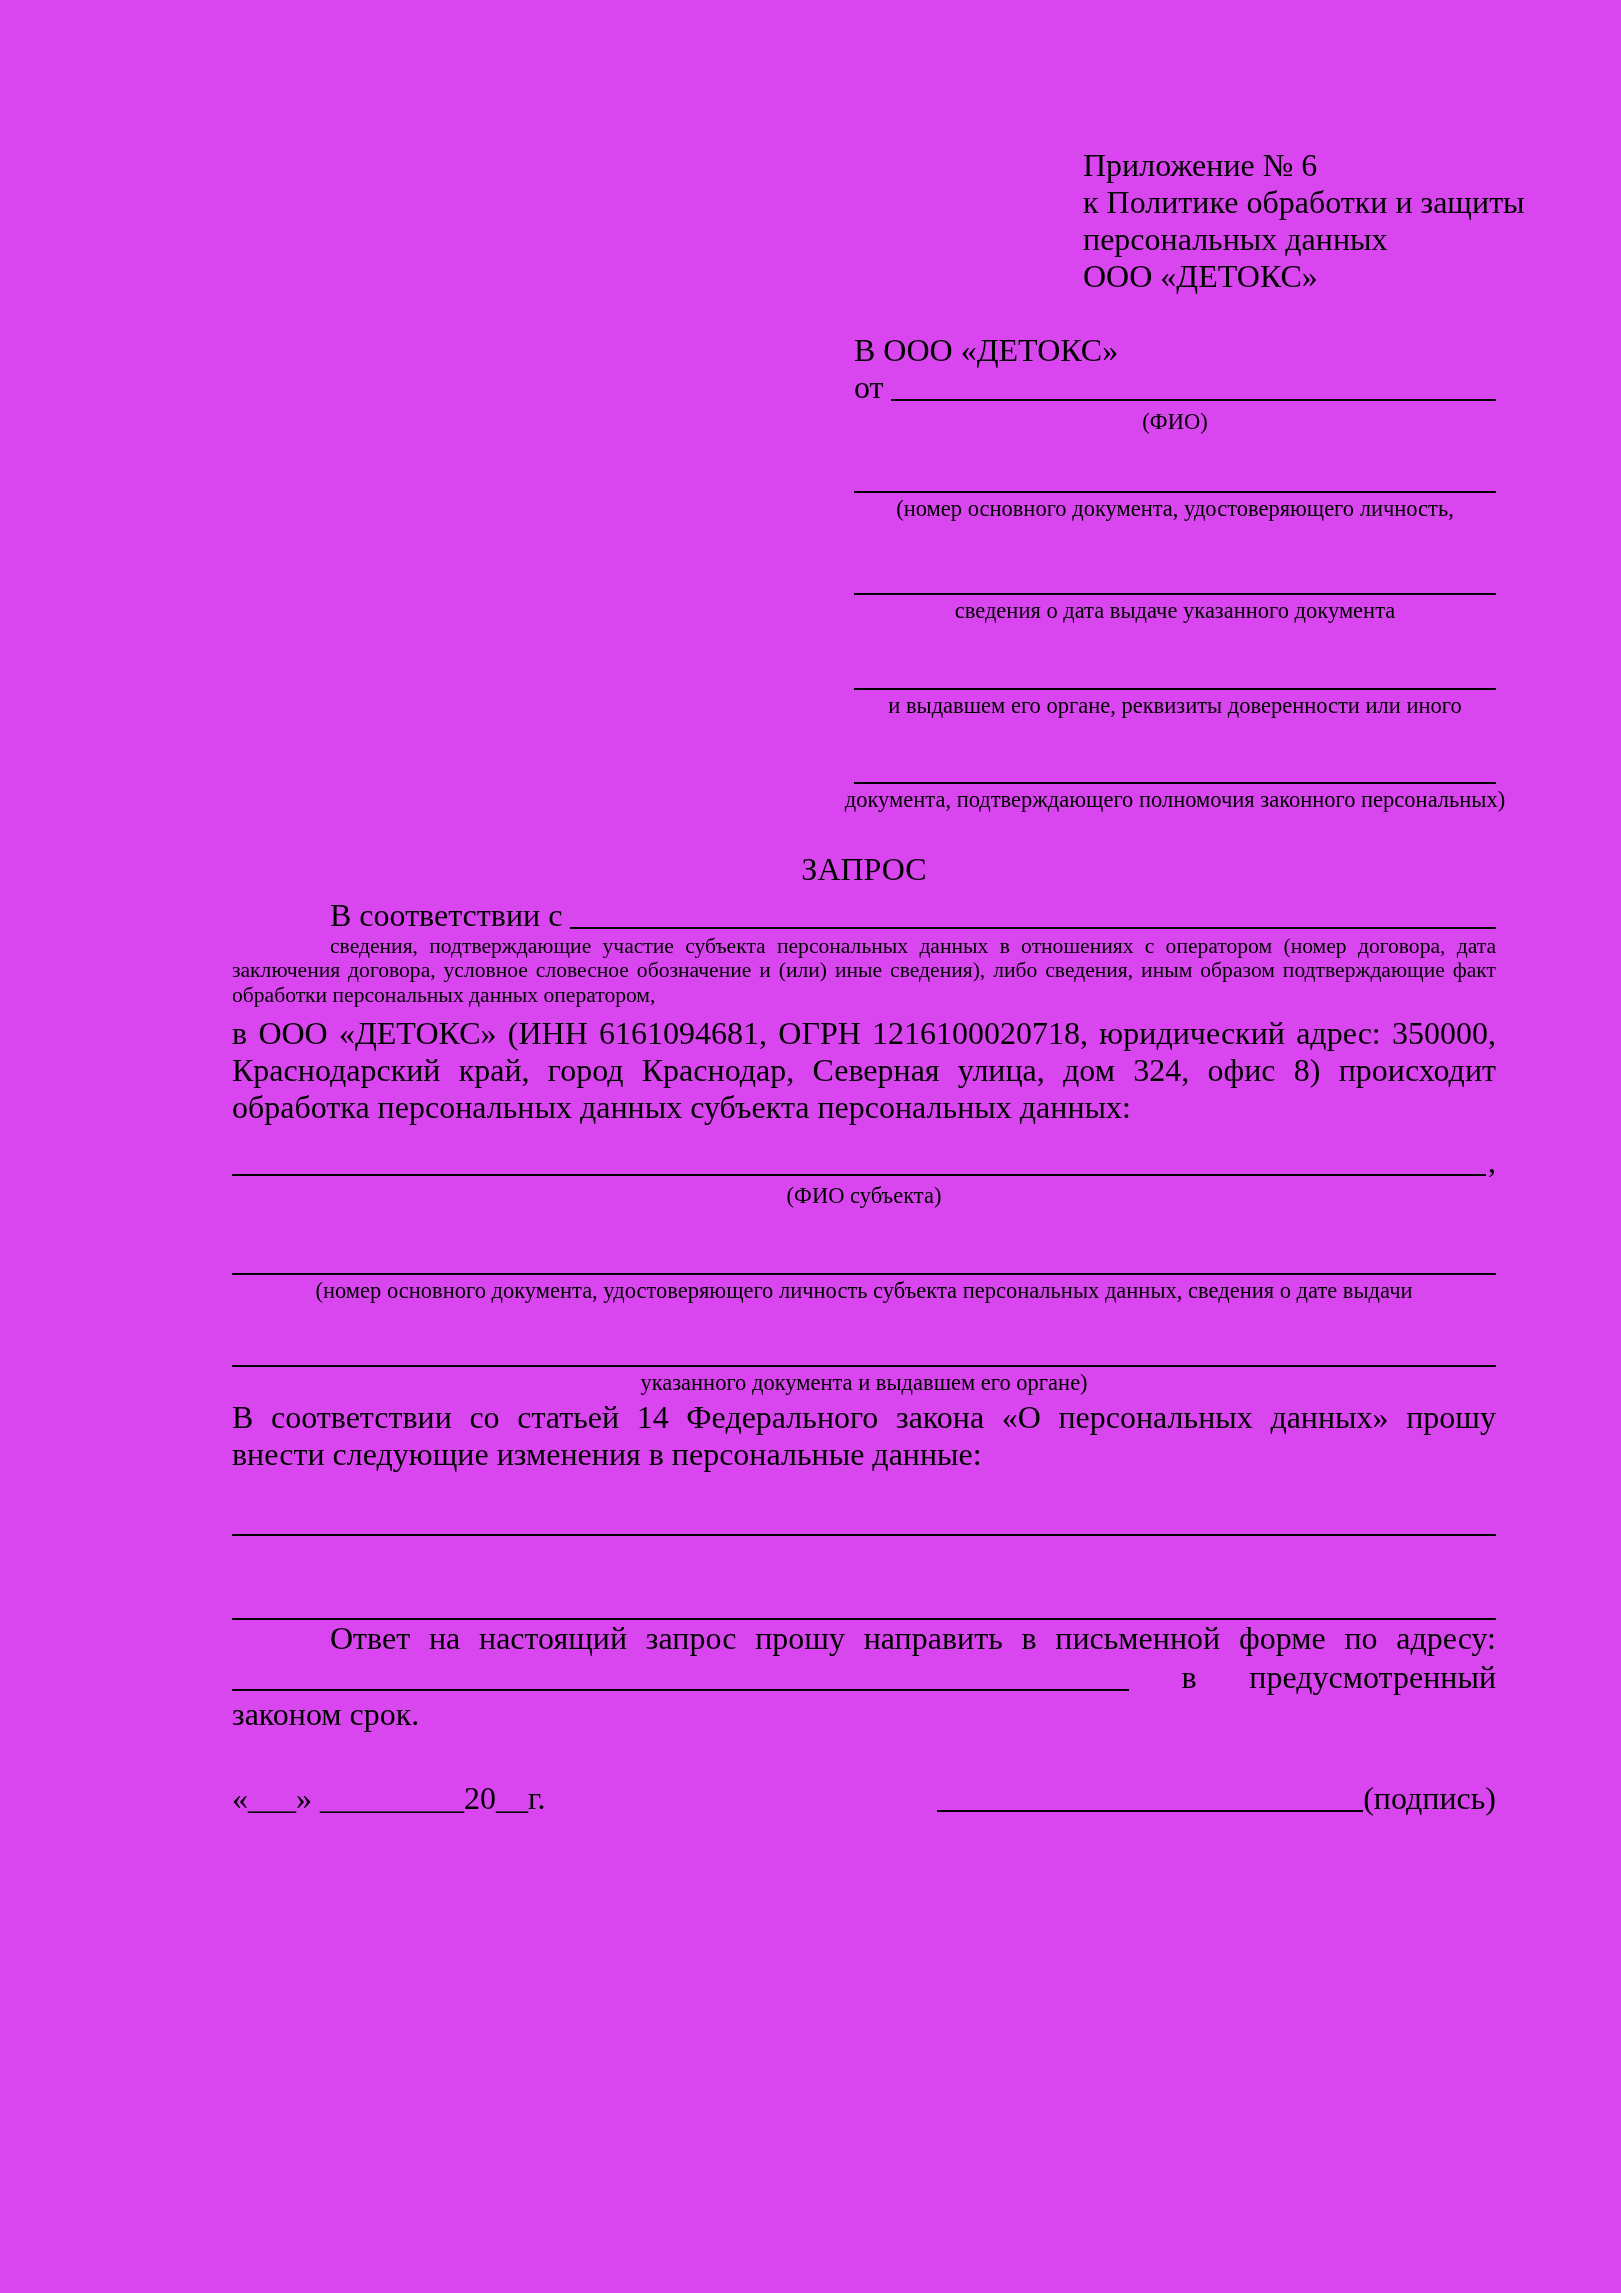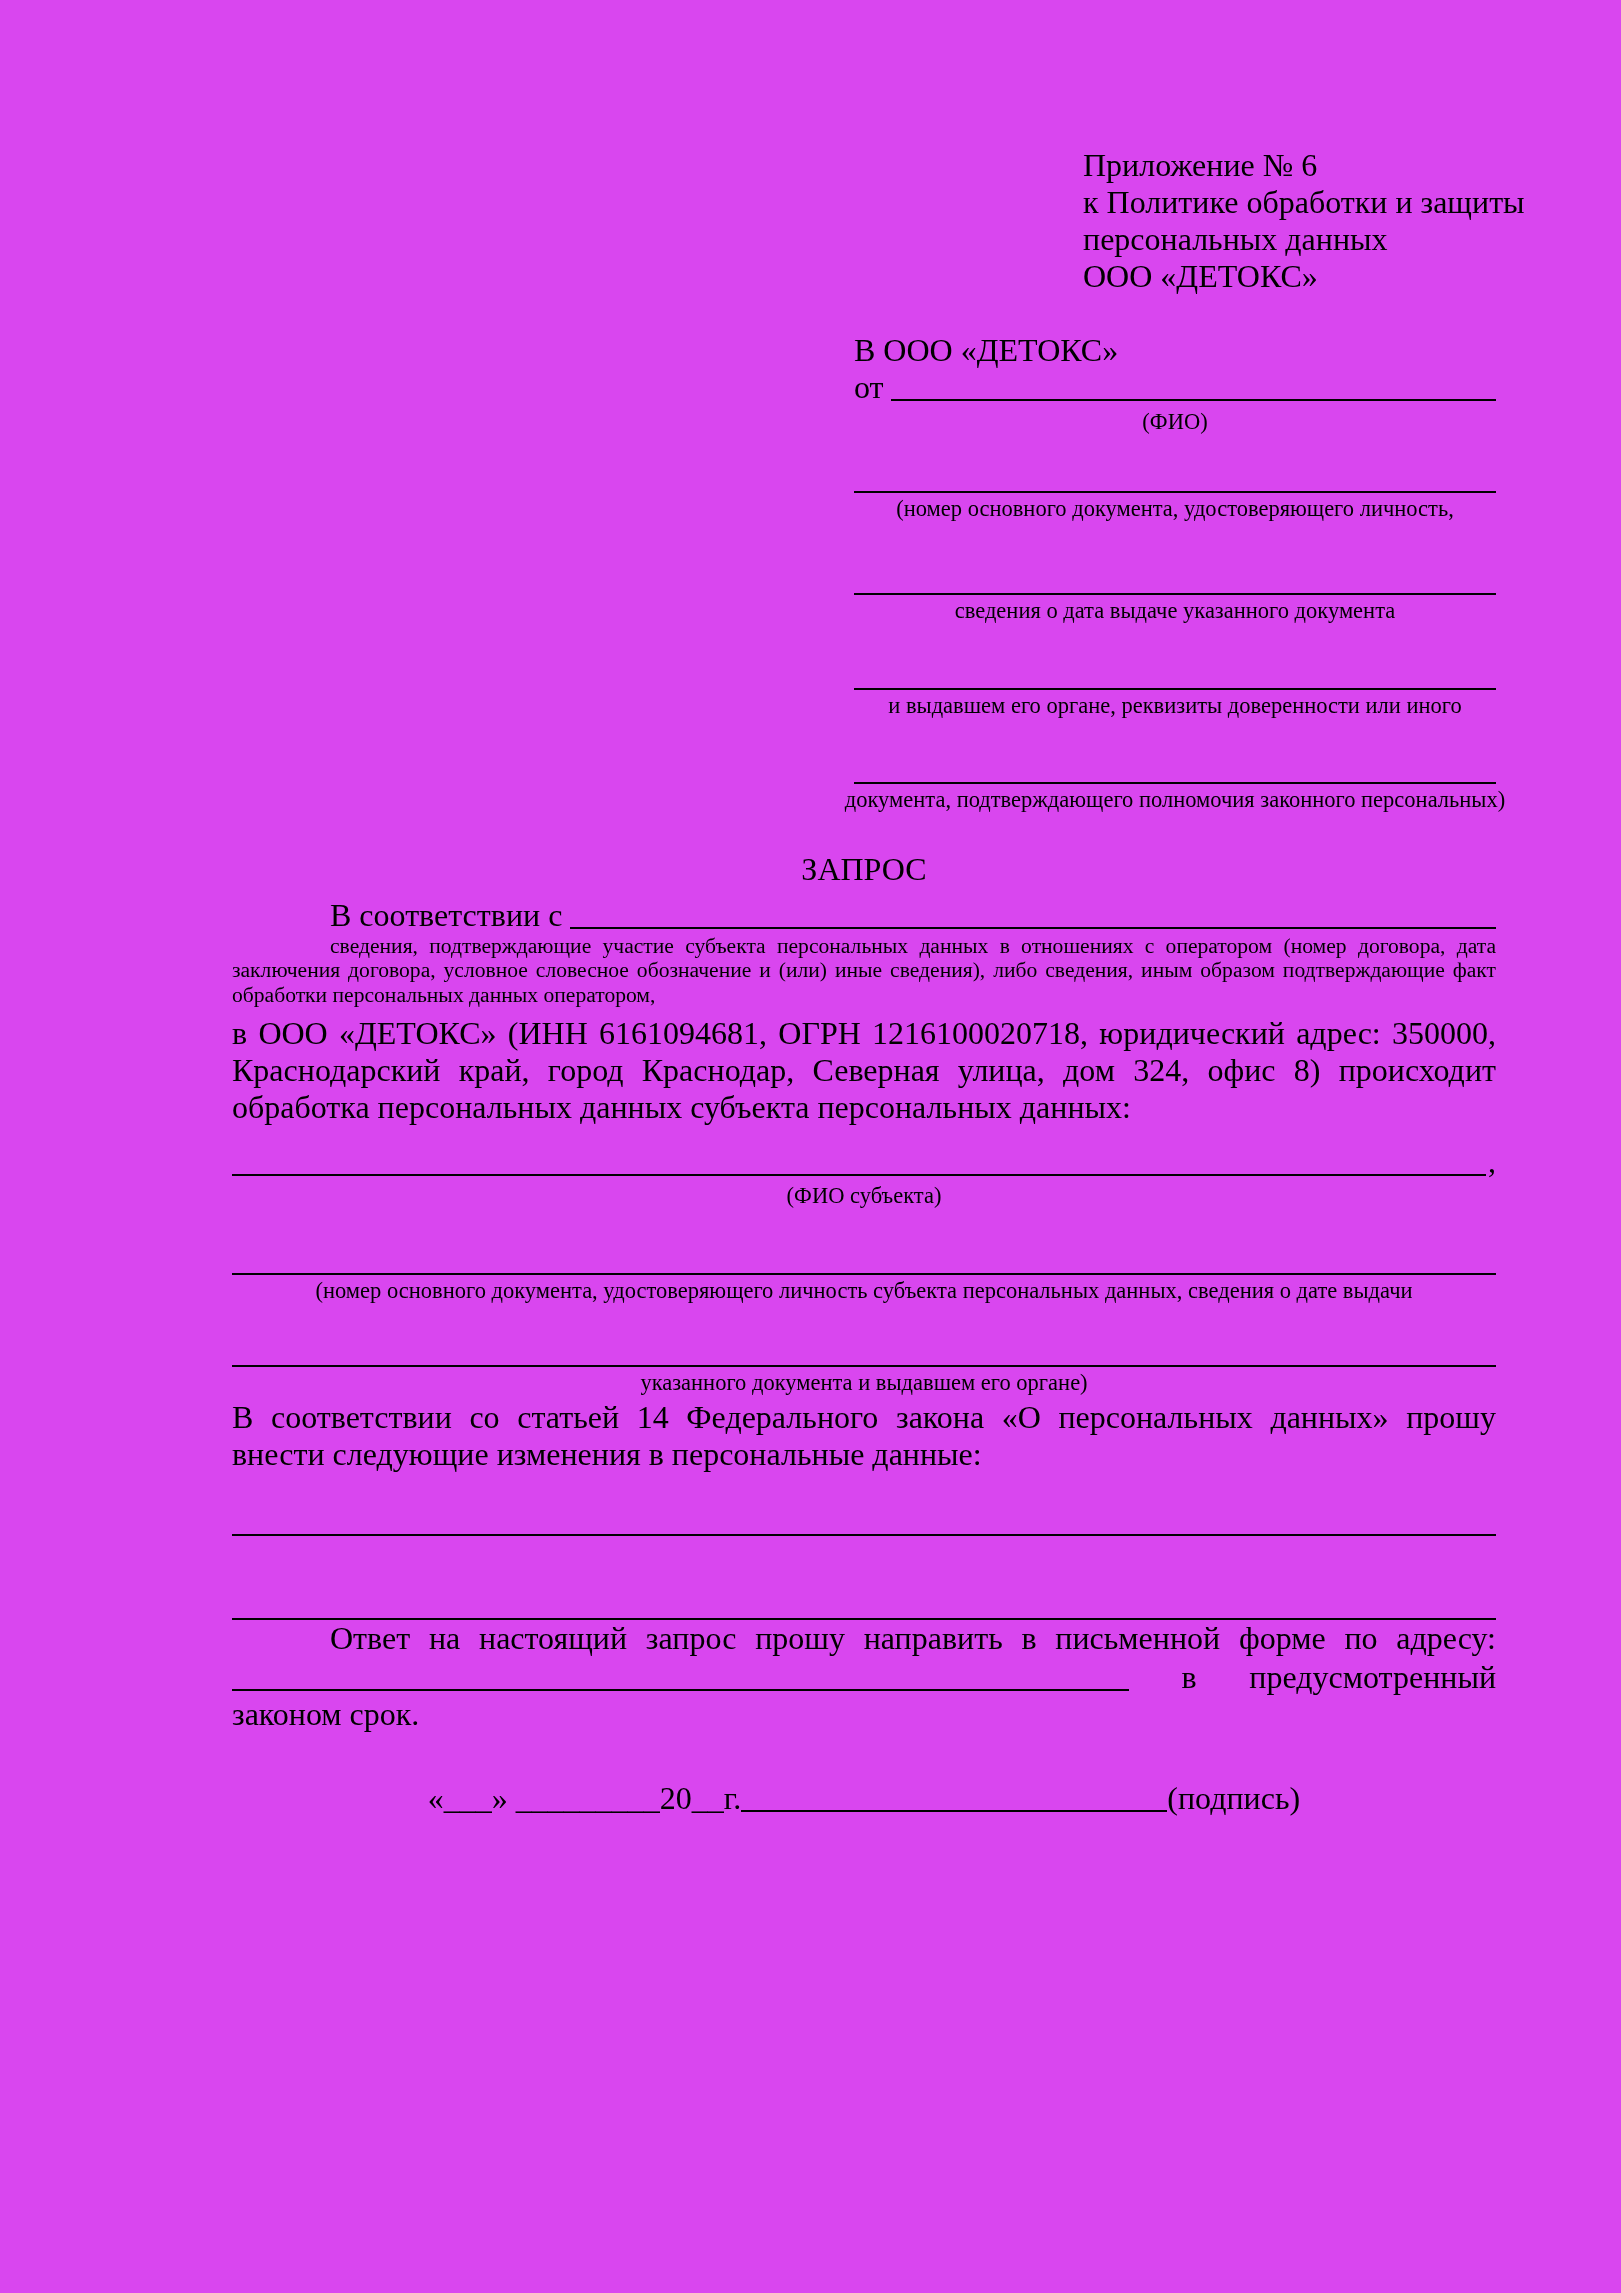--- a/index.html
+++ b/index.html
@@ -41,21 +41,21 @@
   .law{margin-top:2px;}
 
   .line-comma{display:flex;align-items:flex-end;margin-top:17.6px;}
   .line-comma .fill{margin-left:0;margin-right:2px;}
 
   .reply1{text-align:justify;text-align-last:justify;text-indent:98px;}
   .reply2{display:flex;justify-content:space-between;align-items:flex-end;height:39px;}
   .reply2 .blankfix{width:897px;border-bottom:2.9px solid #000;height:30px;margin-bottom:4.9px;}
   .reply2 span{white-space:nowrap;}
 
-  .footer-row{display:flex;justify-content:center;margin-top:47px;}
+  .footer-row{display:flex;justify-content:space-between;margin-top:47px;}
   .date-part{white-space:nowrap;}
   .sig{display:flex;align-items:flex-end;}
   .sig .blankfix2{width:426px;border-bottom:2.9px solid #000;height:30px;margin-bottom:4.9px;}
 </style>
 </head>
 <body>
 
 <div class="page">
   <div class="content">
 

